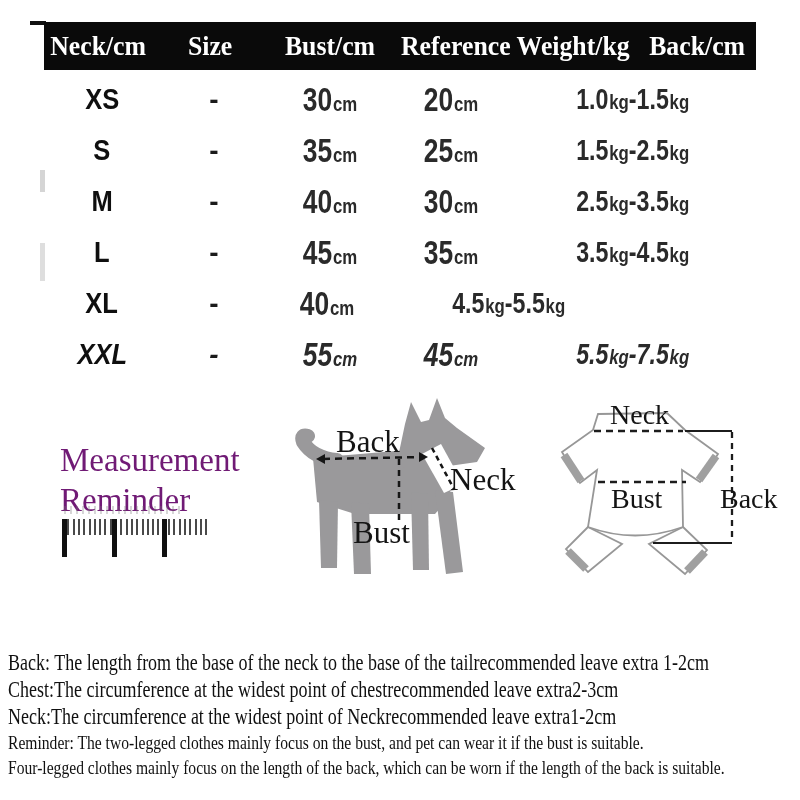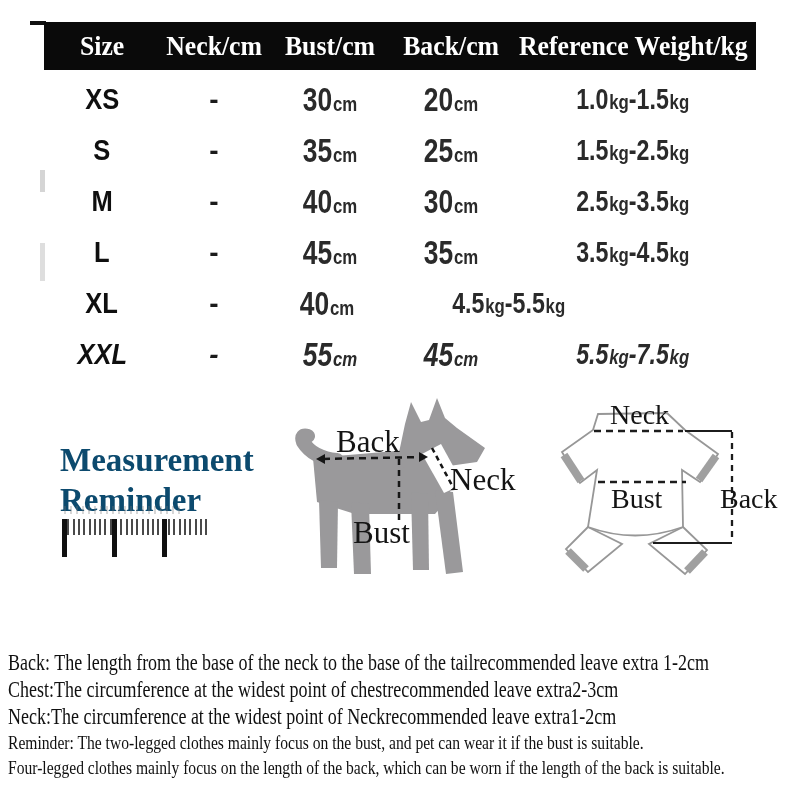--- a/index.html
+++ b/index.html
@@ -19,21 +19,21 @@
           display:inline-block;transform:scaleX(0.92);white-space:nowrap;}
   .cond{display:inline-block;transform:scaleX(0.8);white-space:nowrap;font-family:"Liberation Sans",sans-serif;}
   .size-label{font-family:"Liberation Sans",sans-serif;font-weight:700;font-size:29px;color:#0f0f0f;
               display:inline-block;transform:scaleX(0.88);}
   .num{font-weight:700;font-size:33px;color:#2a2a2a;}
   .wnum{font-weight:700;font-size:29px;color:#2a2a2a;}
   .unit{font-weight:700;font-size:21px;color:#2a2a2a;margin-left:1px;}
   .dash{font-family:"Liberation Sans",sans-serif;font-weight:700;font-size:28px;color:#1a1a1a;}
 
   
-  .mm-title{left:60px;top:440px;font-size:33px;color:#0c4a6e;line-height:40px;font-weight:bold;}
+  .mm-title{left:60px;top:440px;font-size:33px;color:#701a75;line-height:40px;}
   .ruler{left:62px;top:519px;width:150px;height:40px;}
   .ruler-ticks{position:absolute;left:0;top:0;width:148px;height:16px;
      background:repeating-linear-gradient(90deg,#4a4a4a 0 2px,transparent 2px 5.3px);}
   .ruler-bar{position:absolute;top:0;width:5px;height:38px;background:#101010;}
   .ruler-ghost{left:64px;top:506px;width:118px;height:8px;opacity:.3;
      background:repeating-linear-gradient(90deg,#777 0 2px,transparent 2px 6px);}
 
   
   .dlabel{font-family:"Liberation Serif",serif;color:#141414;white-space:nowrap;}
 
@@ -46,34 +46,34 @@
   .artifact{background:#d5d5d5;}
 </style>
 </head>
 <body>
 
 <div class="abs artifact" style="left:30px;top:21px;width:16px;height:4px;background:#111;"></div>
 <div class="abs artifact" style="left:40px;top:170px;width:5px;height:22px;"></div>
 <div class="abs artifact" style="left:40px;top:243px;width:5px;height:38px;background:#dedede;"></div>
 
 <div class="abs hdr-bar">
+  <div class="cell c-neck">
+      <span class="hlabel">Neck/cm</span>
+    </div>
   <div class="cell c-size">
       <span class="hlabel">Size</span>
     </div>
-  <div class="cell c-neck">
-      <span class="hlabel">Neck/cm</span>
-    </div>
   <div class="cell c-bust">
       <span class="hlabel">Bust/cm</span>
     </div>
+  <div class="cell c-weight">
+      <span class="hlabel">Reference Weight/kg</span>
+    </div>
   <div class="cell c-back">
       <span class="hlabel">Back/cm</span>
-    </div>
-  <div class="cell c-weight">
-      <span class="hlabel">Reference Weight/kg</span>
     </div>
 </div>
 
 <div class="abs row" style="top:74px;">
   <div class="cell c-size">
       <span class="size-label">XS</span>
     </div>
   <div class="cell c-neck">
       <span class="dash">-</span>
     </div>

